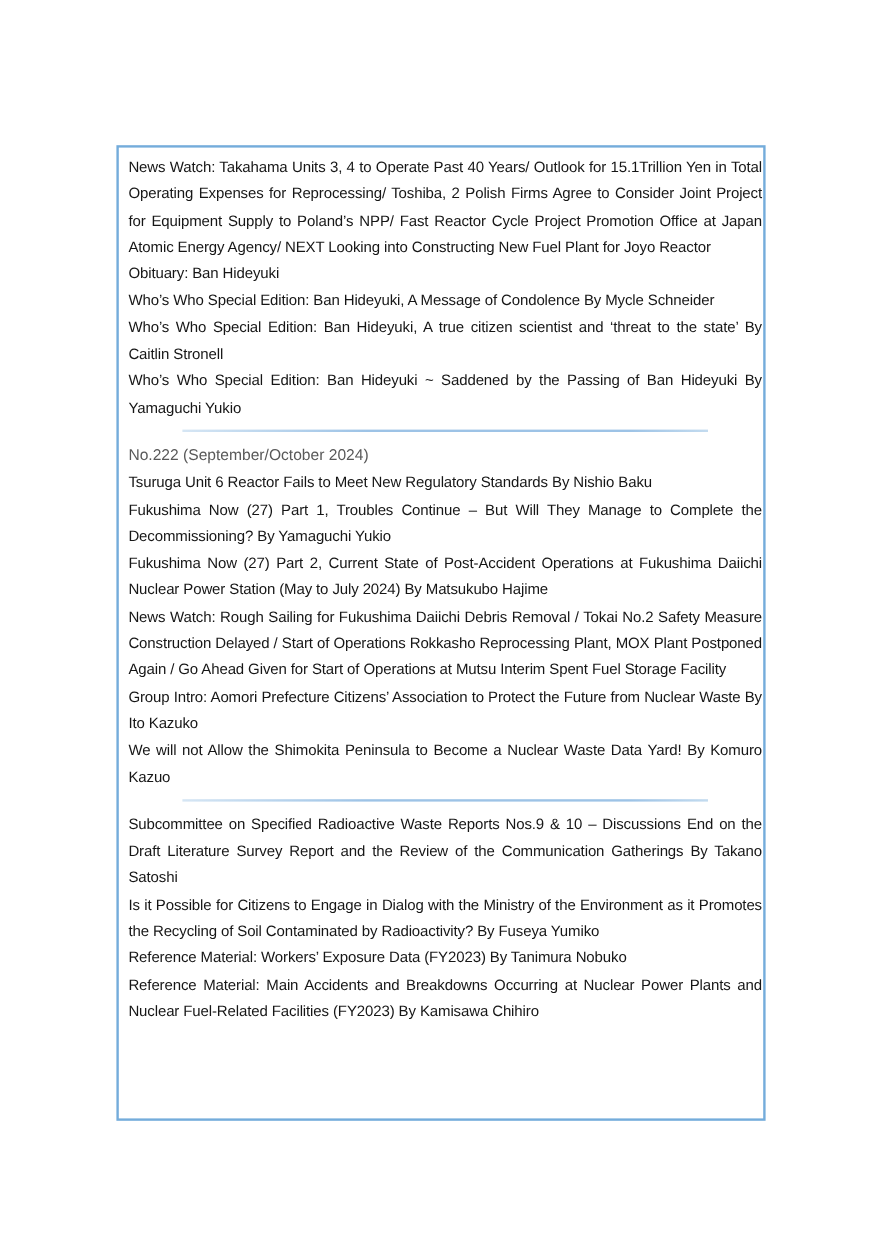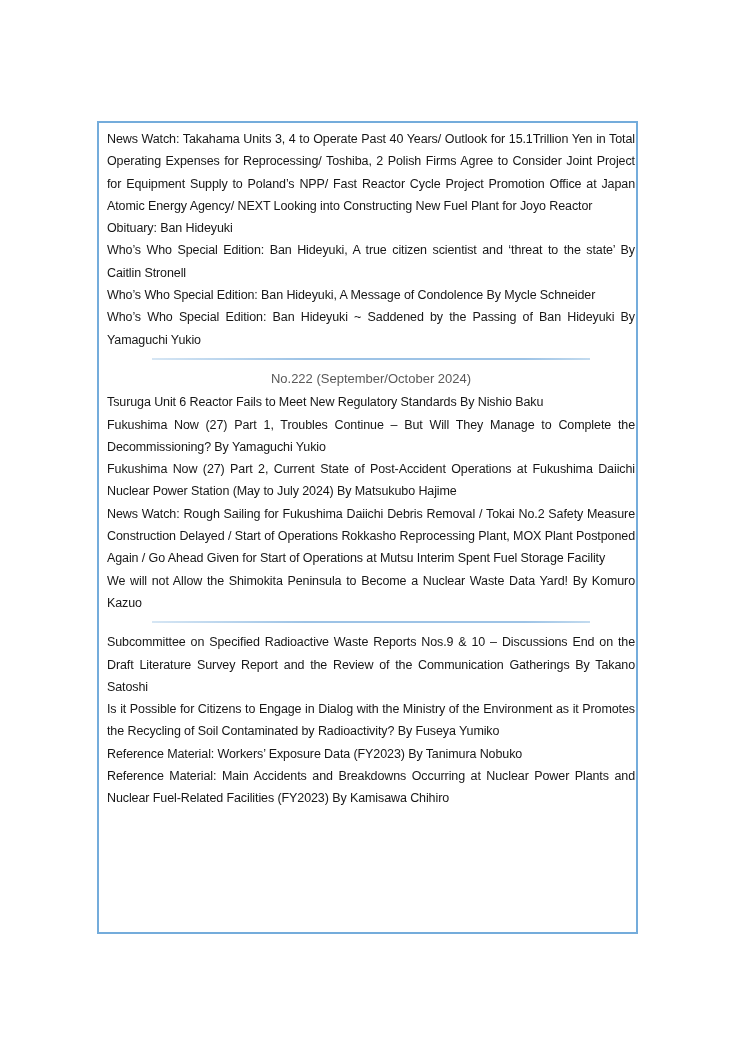--- a/index.html
+++ b/index.html
@@ -43,43 +43,43 @@
     width: 438px;
     margin: 7px auto 8px auto;
     border: none;
     background: linear-gradient(to right, #d6e6f4 0%, #9dc3e6 35%, #9dc3e6 85%, #c3dbef 100%);
   }
   .issue-header {
     margin: 0 0 1px 0;
     font-size: 13px;
     line-height: 22.3px;
     color: #595959;
-    text-align: center;
   }
 </style>
 </head>
 <body>
 
 <div class="page">
   <div class="toc-box">
 
     <p class="toc-item">News Watch: Takahama Units 3, 4 to Operate Past 40 Years/ Outlook for 15.1Trillion Yen in Total Operating Expenses for Reprocessing/ Toshiba, 2 Polish Firms Agree to Consider Joint Project for Equipment Supply to Poland’s NPP/ Fast Reactor Cycle Project Promotion Office at Japan Atomic Energy Agency/ NEXT Looking into Constructing New Fuel Plant for Joyo Reactor</p>
     <p class="toc-item">Obituary: Ban Hideyuki</p>
+    <p class="toc-item">Who’s Who Special Edition: Ban Hideyuki, A Message of Condolence By Mycle Schneider</p>
     <p class="toc-item">Who’s Who Special Edition: Ban Hideyuki, A true citizen scientist and ‘threat to the state’ By Caitlin Stronell</p>
-    <p class="toc-item">Who’s Who Special Edition: Ban Hideyuki, A Message of Condolence By Mycle Schneider</p>
     <p class="toc-item">Who’s Who Special Edition: Ban Hideyuki ~ Saddened by the Passing of Ban Hideyuki By Yamaguchi Yukio</p>
 
     <div class="section-head">
       <div class="divider"></div>
       <p class="issue-header">No.222 (September/October 2024)</p>
     </div>
     <p class="toc-item">Tsuruga Unit 6 Reactor Fails to Meet New Regulatory Standards By Nishio Baku</p>
     <p class="toc-item">Fukushima Now (27) Part 1, Troubles Continue – But Will They Manage to Complete the Decommissioning? By Yamaguchi Yukio</p>
     <p class="toc-item">Fukushima Now (27) Part 2, Current State of Post-Accident Operations at Fukushima Daiichi Nuclear Power Station (May to July 2024) By Matsukubo Hajime</p>
     <p class="toc-item">News Watch: Rough Sailing for Fukushima Daiichi Debris Removal / Tokai No.2 Safety Measure Construction Delayed / Start of Operations Rokkasho Reprocessing Plant, MOX Plant Postponed Again / Go Ahead Given for Start of Operations at Mutsu Interim Spent Fuel Storage Facility</p>
+    <p class="toc-item">Group Intro: Aomori Prefecture Citizens’ Association to Protect the Future from Nuclear Waste By Ito Kazuko</p>
     <p class="toc-item">We will not Allow the Shimokita Peninsula to Become a Nuclear Waste Data Yard! By Komuro Kazuo</p>
 
     <div class="section-head">
       <div class="divider"></div>
     </div>
     <p class="toc-item">Subcommittee on Specified Radioactive Waste Reports Nos.9 &amp; 10 – Discussions End on the Draft Literature Survey Report and the Review of the Communication Gatherings By Takano Satoshi</p>
     <p class="toc-item">Is it Possible for Citizens to Engage in Dialog with the Ministry of the Environment as it Promotes the Recycling of Soil Contaminated by Radioactivity? By Fuseya Yumiko</p>
     <p class="toc-item">Reference Material: Workers’ Exposure Data (FY2023) By Tanimura Nobuko</p>
     <p class="toc-item">Reference Material: Main Accidents and Breakdowns Occurring at Nuclear Power Plants and Nuclear Fuel-Related Facilities (FY2023) By Kamisawa Chihiro</p>
 

